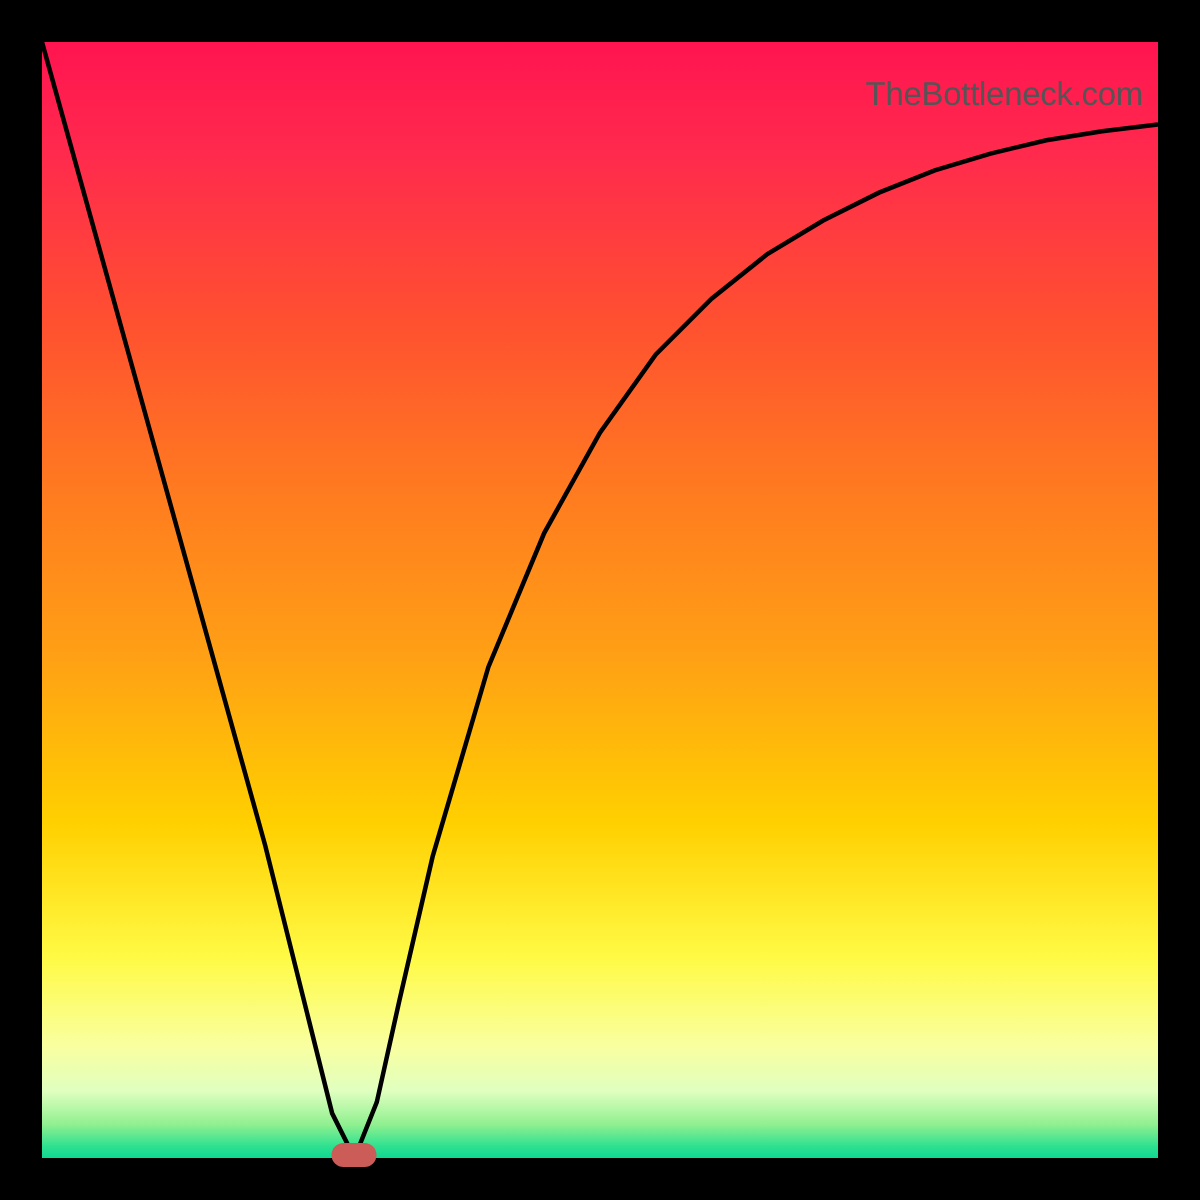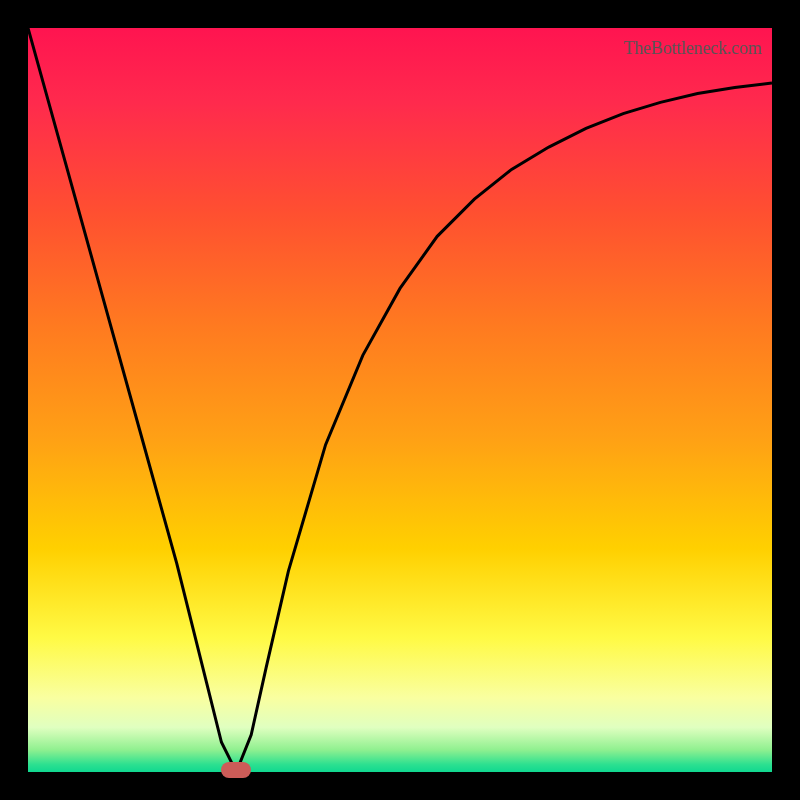--- a/index.html
+++ b/index.html
@@ -26,24 +26,24 @@
       #fffa45 82%,
       #f9ffa0 90%,
       #e0ffc0 94%,
       #90f090 97%,
       #2ce090 99%,
       #10d890 100%
     );
   }
   .watermark {
     position: absolute;
-    top: 10px;
+    top: 22px;
     right: 10px;
-    font-family: Liberation Serif, serif;
-    font-size: 18px;
+    font-family: Liberation Sans, sans-serif;
+    font-size: 22px;
     color: #555;
     font-weight: 500;
     letter-spacing: -0.2px;
   }
   .curve-svg {
     position: absolute;
     left: 0;
     top: 0;
     width: 744px;
     height: 744px;

